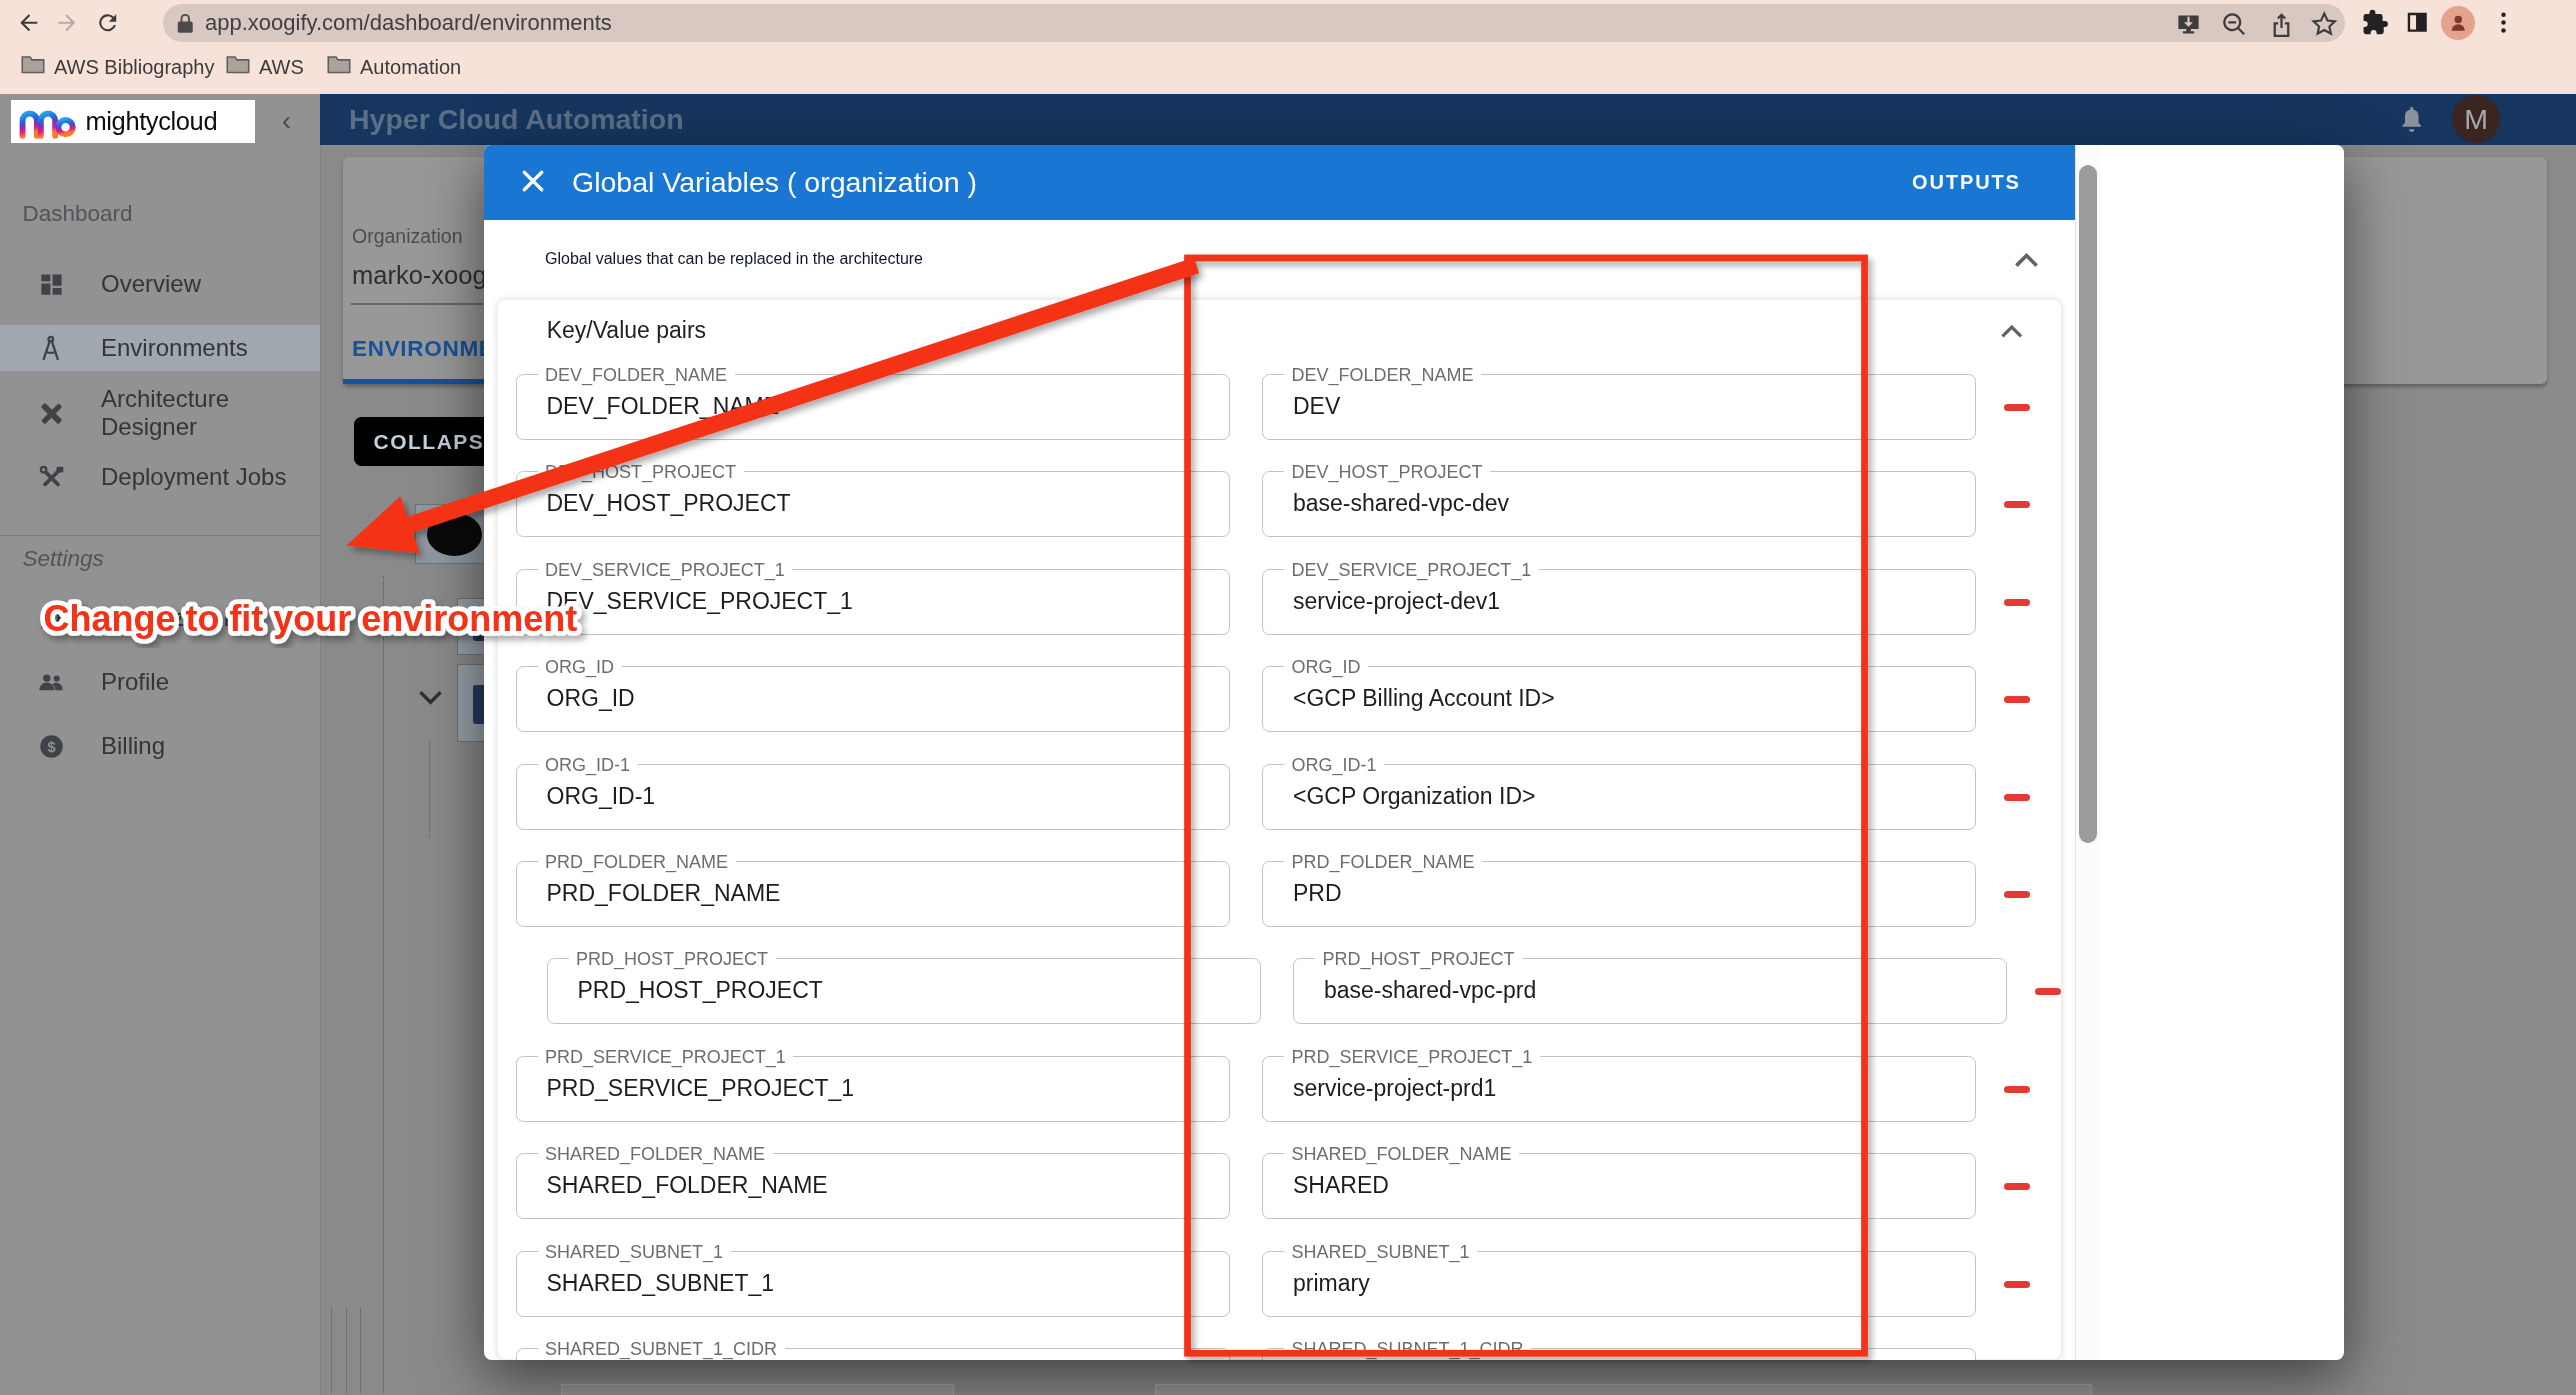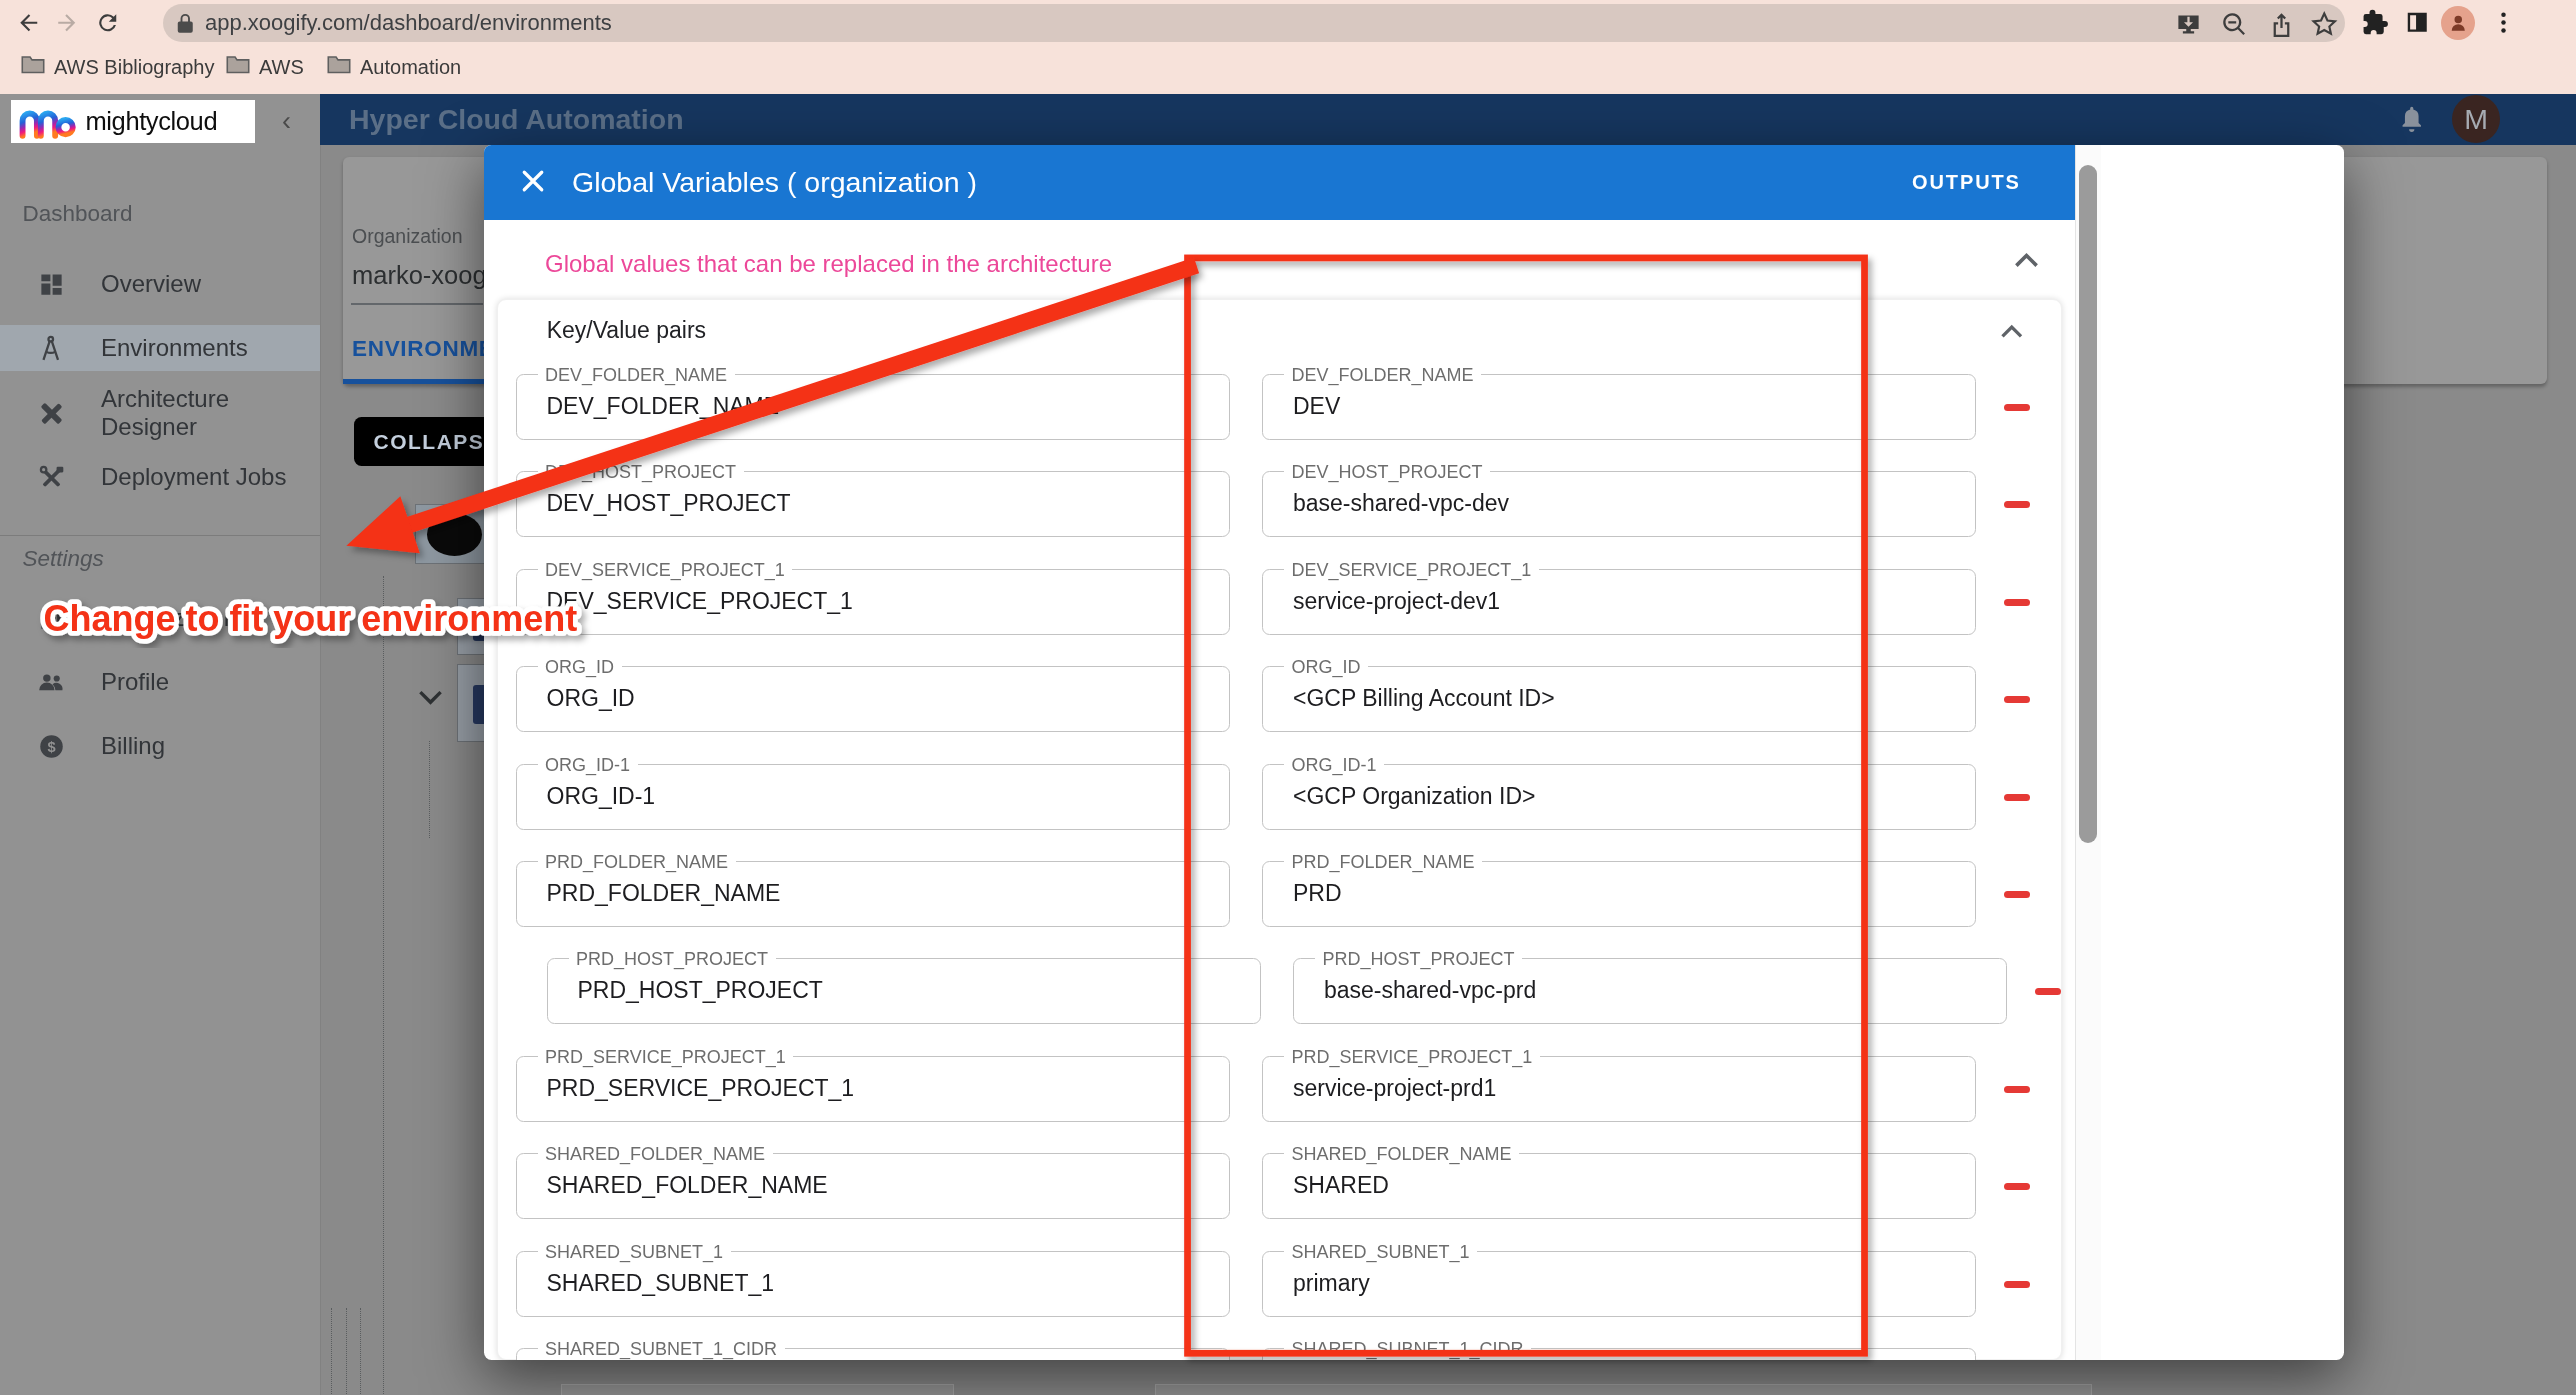--- a/index.html
+++ b/index.html
@@ -55,21 +55,21 @@
 
   
   .modal{left:484px;top:145px;width:1860px;height:1215px;background:#ffffff;border-radius:7.5px;
          box-shadow:0 18px 60px rgba(0,0,0,.55);overflow:hidden;z-index:10;}
   .mheader{position:absolute;left:0;top:0;width:1591px;height:75px;background:#1976d2;}
   .mclose{position:absolute;left:34px;top:21px;width:33px;height:33px;color:#fff;}
   .mtitle{position:absolute;left:88px;top:0;height:75px;line-height:75px;color:#fff;font-size:28.5px;font-weight:500;}
   .moutputs{position:absolute;left:1428px;top:0;height:75px;line-height:75px;color:#fff;font-size:20px;font-weight:bold;letter-spacing:1.9px;}
   .mscroll{position:absolute;left:1591px;top:0;width:25px;height:1215px;background:#fbfbfb;border-left:0.7px solid #e4e4e4;}
   .mthumb{position:absolute;left:3px;top:19.5px;width:18px;height:678px;border-radius:9px;background:#9b9b9b;}
-  .msubtitle{position:absolute;left:61px;top:105px;font-size:24px;color:#ec4899;}
+  .msubtitle{position:absolute;left:61px;top:105px;font-size:16px;color:#0f172a;}
   .chev{color:#5f6368;}
   .panel{position:absolute;left:12.7px;top:154px;width:1565px;height:1061px;background:#fff;border-radius:9px;
          border:0.7px solid #f0f0f0;box-shadow:0 0.7px 6px rgba(0,0,0,.14);box-sizing:border-box;}
   .ptitle{position:absolute;left:49px;top:16.5px;font-size:23px;color:#212226;}
 
   .kv-row{position:absolute;left:0;width:1591px;height:66px;}
   .fld{position:absolute;top:0;height:66px;width:714px;border:1.5px solid #c3c3c3;border-radius:7.5px;box-sizing:border-box;background:#fff;}
   .fld .fld-label{position:absolute;left:21px;top:-10.5px;background:#fff;padding:0 7.5px;font-size:18px;color:#6d6d6d;white-space:nowrap;}
   .fld .fld-value{position:absolute;left:30px;top:0;height:63px;line-height:63px;font-size:23px;color:#1d1d20;white-space:nowrap;}
   .kv-left{left:31.5px;}

